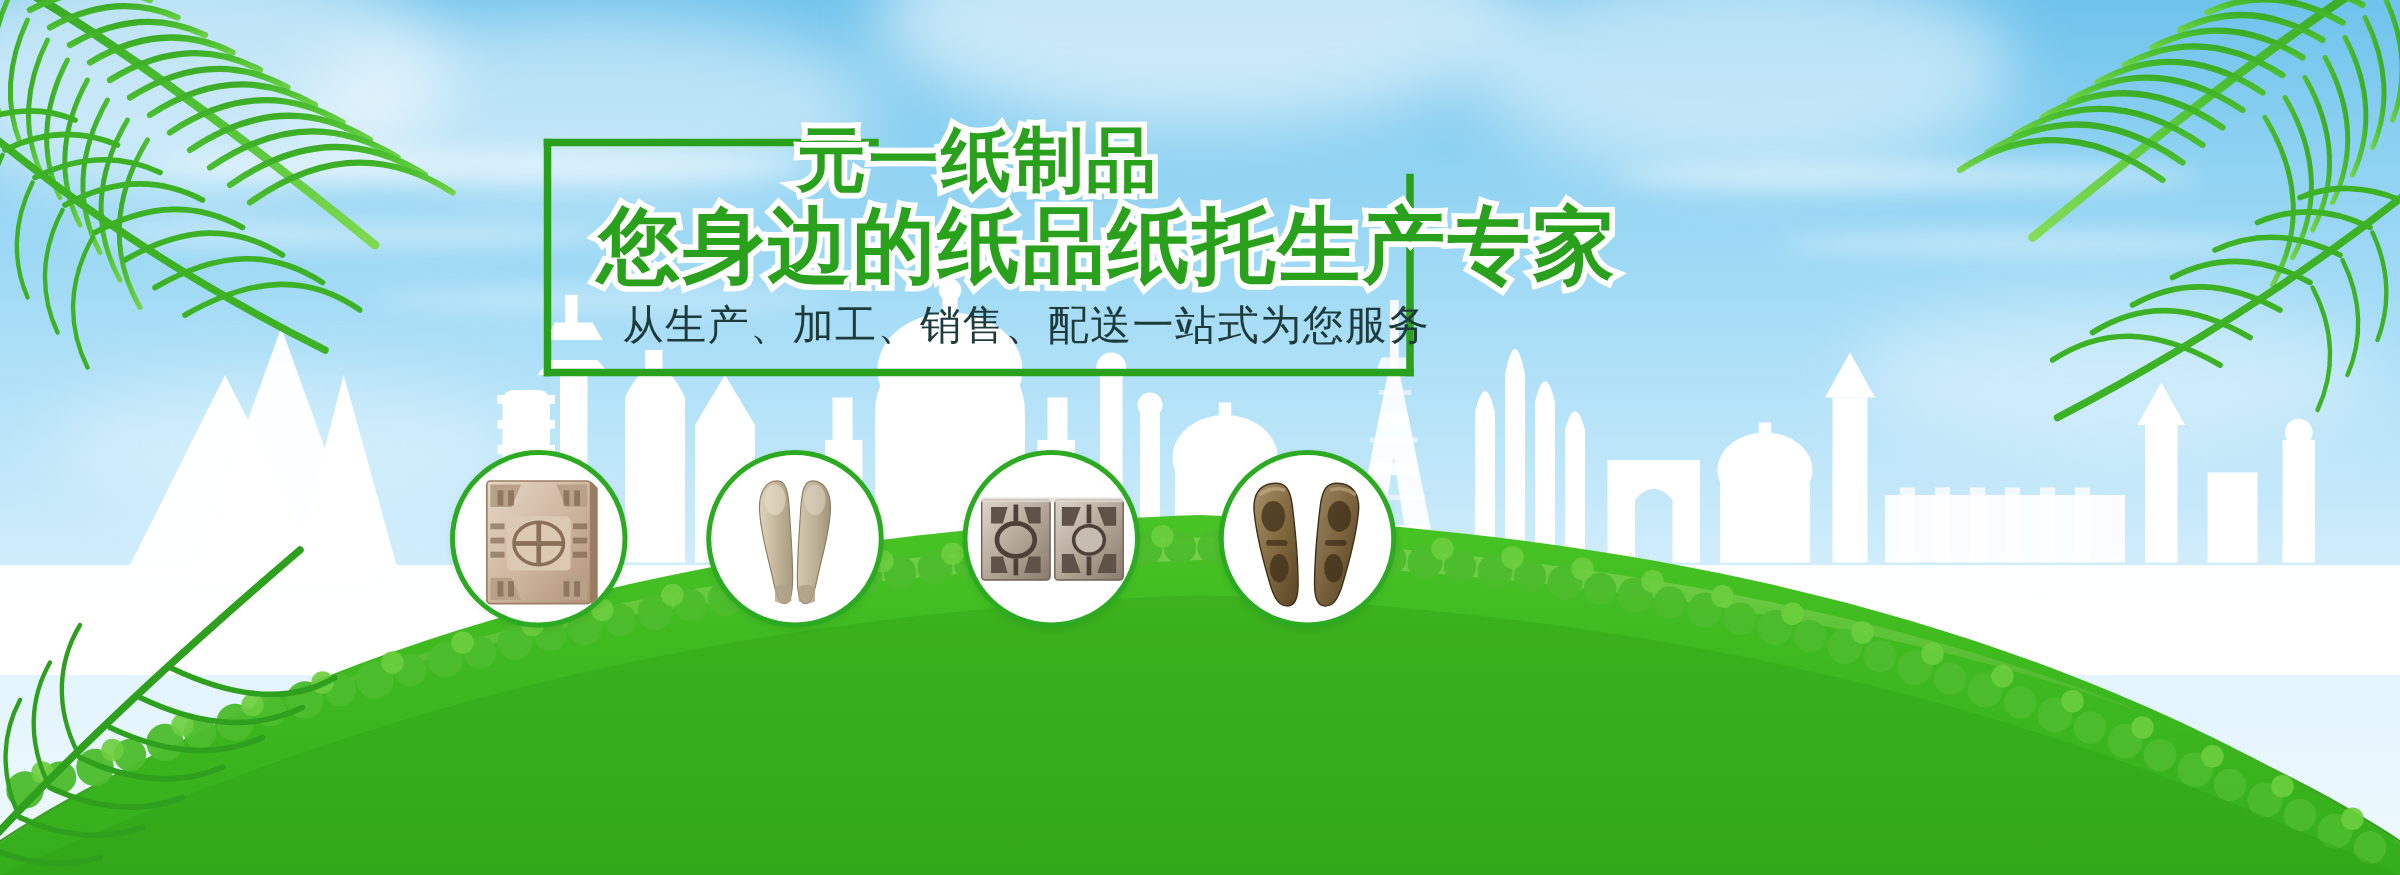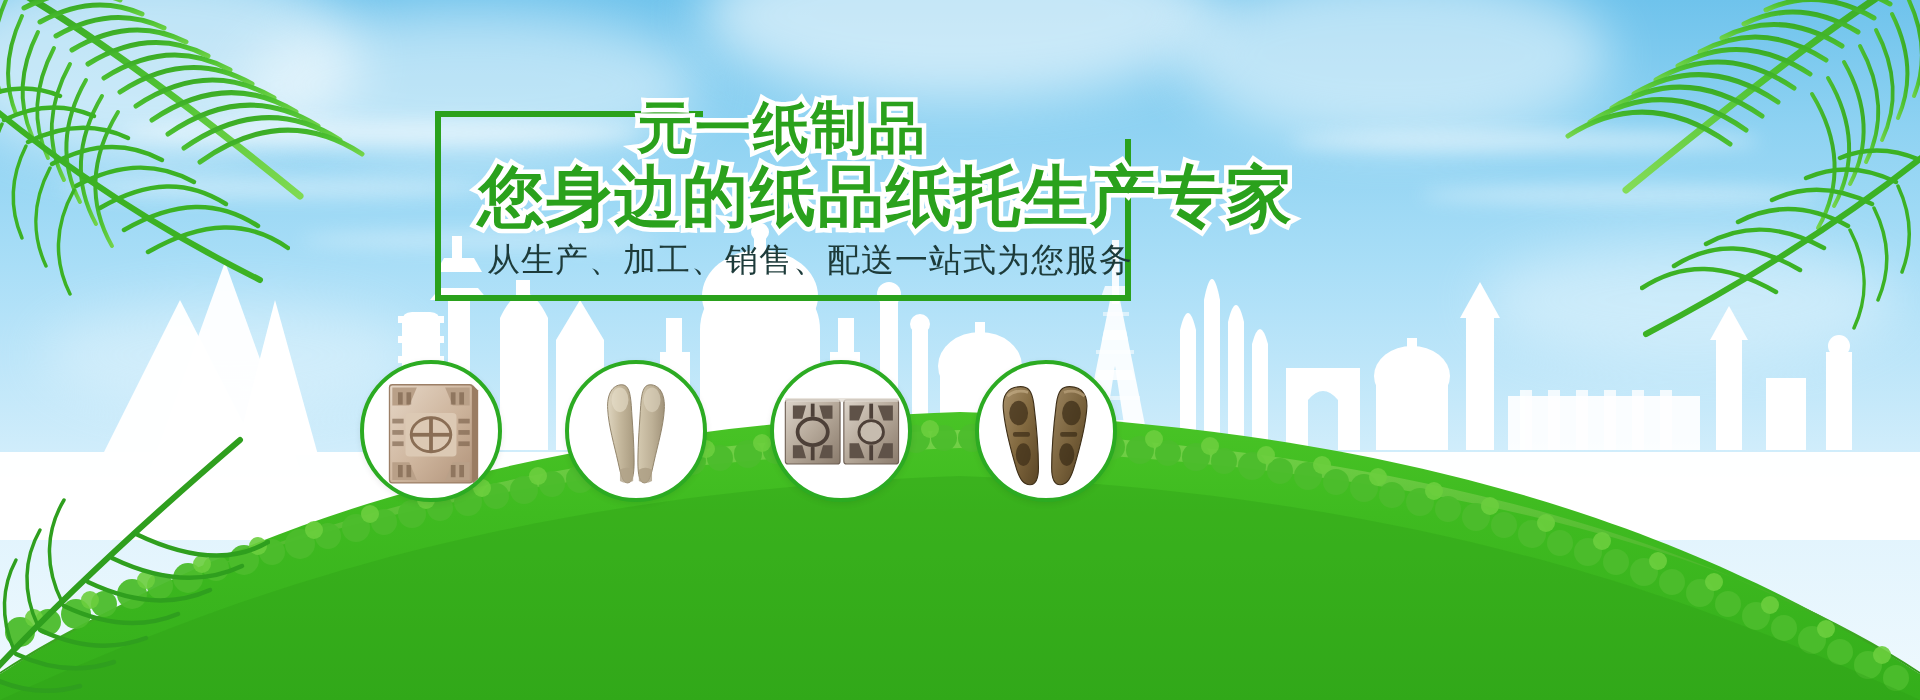--- a/index.html
+++ b/index.html
@@ -32,21 +32,21 @@
     text-shadow:0 0 2px #ffffff;
   }
   #hl1{
     left:637px;top:22px;font-size:56px;line-height:56px;
   }
   #hl2{
     left:452px;top:85px;font-size:66px;line-height:66px;margin-left:26px;
   }
 
   #subtitle{
-    position:absolute;left:487px;top:238px;width:900px;
+    position:absolute;left:498px;top:238px;width:900px;
     font-size:33px;color:#1d3b3a;letter-spacing:1px;white-space:nowrap;
     font-weight:400;
   }
 
   
   .pcircle{
     position:absolute;width:142px;height:142px;border-radius:50%;
     background:#ffffff;border:4px solid #2cab22;
     box-sizing:border-box;overflow:hidden;
     display:flex;align-items:center;justify-content:center;

